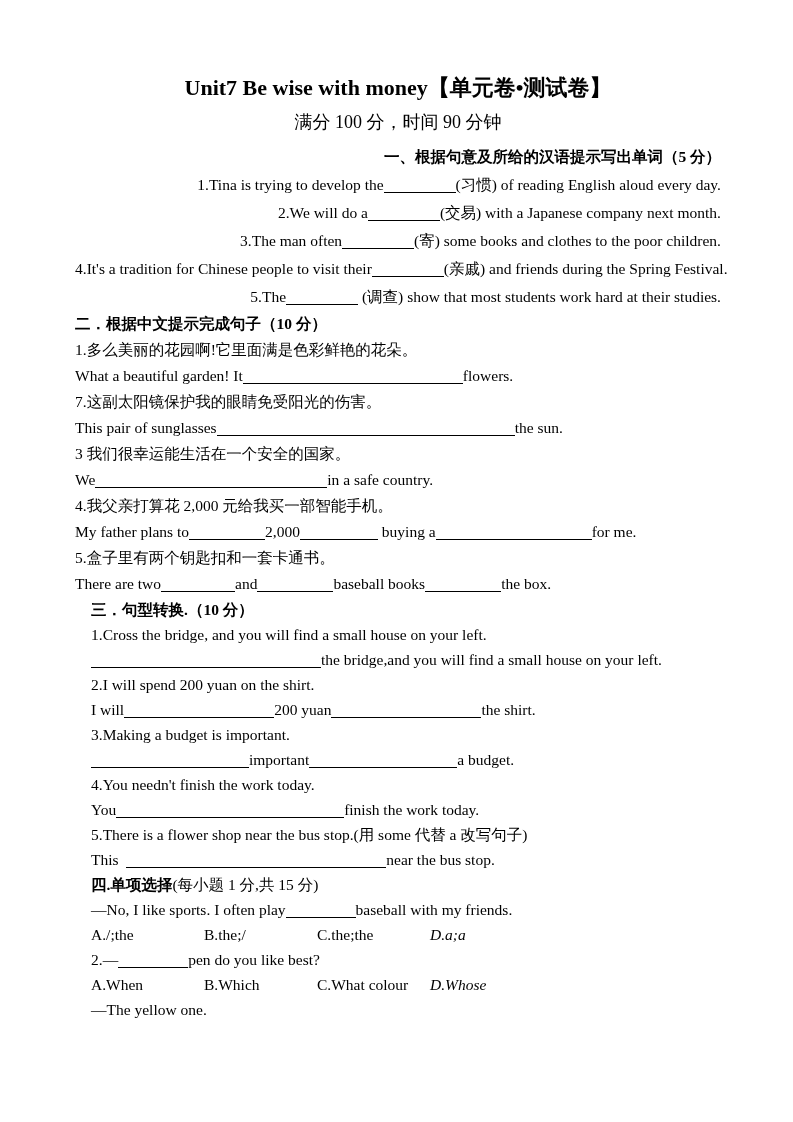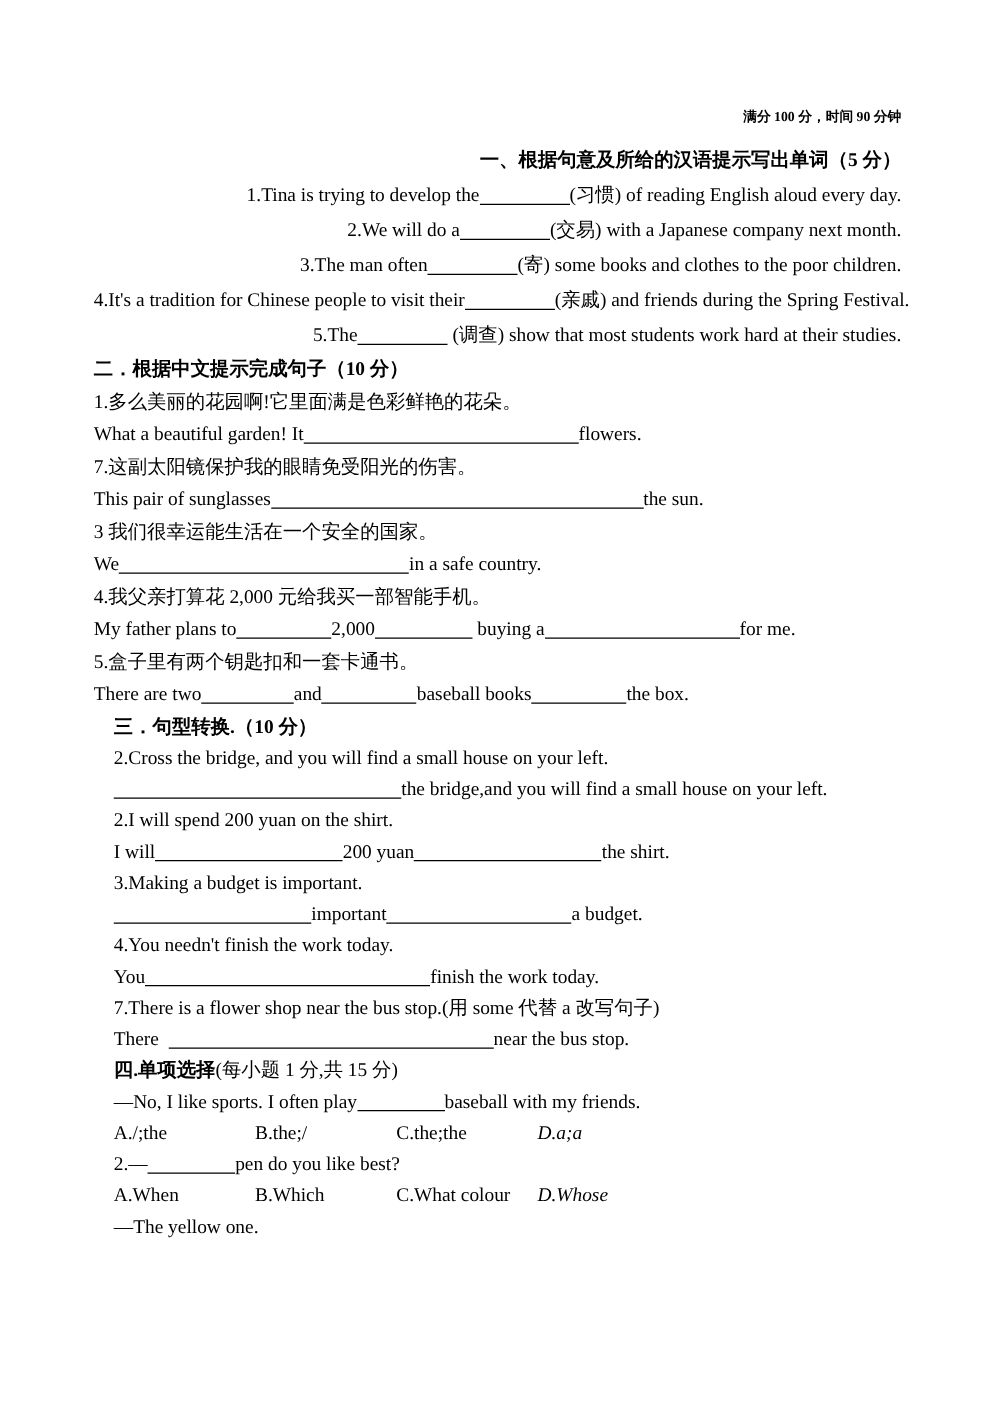--- a/index.html
+++ b/index.html
@@ -21,23 +21,23 @@
     margin: 0;
     text-align: center;
     font-size: 22px;
     font-weight: bold;
     line-height: 28px;
     white-space: nowrap;
   }
   .doc-subtitle {
     margin-top: 7px;
     margin-bottom: 8px;
-    text-align: right;
-    font-weight: bold;
-    font-size: 11px;
+    text-align: center;
+    font-weight: normal;
+    font-size: 18px;
     line-height: 26px;
   }
   .doc-body { width: 646px; }
   .line {
     line-height: 26px;
     white-space: pre;
   }
   .line.sec1 { line-height: 28px; text-align: right; }
   .line.tight { line-height: 25px; margin-left: 16px; }
   .seg { font-weight: normal; }
@@ -52,50 +52,51 @@
     display: inline-block;
     width: 113px;
     font-weight: normal;
   }
   .option:last-child { width: auto; font-style: italic; }
 </style>
 </head>
 <body>
 
 <div class="page">
+  <h1 class="doc-title">Unit7 Be wise with money【单元卷•测试卷】</h1>
   <div class="doc-subtitle">满分 100 分，时间 90 分钟</div>
   <div class="doc-body">
       <div class="line sec1"><span class="seg b">一、根据句意及所给的汉语提示写出单词（5 分）</span></div>
       <div class="line sec1"><span class="seg">1.Tina is trying to develop the</span><span class="blank" style="width: 72px;"></span><span class="seg">(习惯) of reading English aloud every day.</span></div>
       <div class="line sec1"><span class="seg">2.We will do a</span><span class="blank" style="width: 72px;"></span><span class="seg">(交易) with a Japanese company next month.</span></div>
       <div class="line sec1"><span class="seg">3.The man often</span><span class="blank" style="width: 72px;"></span><span class="seg">(寄) some books and clothes to the poor children.</span></div>
       <div class="line sec1"><span class="seg">4.It's a tradition for Chinese people to visit their</span><span class="blank" style="width: 72px;"></span><span class="seg">(亲戚) and friends during the Spring Festival.</span></div>
       <div class="line sec1"><span class="seg">5.The</span><span class="blank" style="width: 72px;"></span><span class="seg"> (调查) show that most students work hard at their studies.</span></div>
       <div class="line"><span class="seg b">二．根据中文提示完成句子（10 分）</span></div>
       <div class="line"><span class="seg">1.多么美丽的花园啊!它里面满是色彩鲜艳的花朵。</span></div>
       <div class="line"><span class="seg">What a beautiful garden! It</span><span class="blank" style="width: 220px;"></span><span class="seg">flowers.</span></div>
       <div class="line"><span class="seg">7.这副太阳镜保护我的眼睛免受阳光的伤害。</span></div>
       <div class="line"><span class="seg">This pair of sunglasses</span><span class="blank" style="width: 298px;"></span><span class="seg">the sun.</span></div>
       <div class="line"><span class="seg">3 我们很幸运能生活在一个安全的国家。</span></div>
       <div class="line"><span class="seg">We</span><span class="blank" style="width: 232px;"></span><span class="seg">in a safe country.</span></div>
       <div class="line"><span class="seg">4.我父亲打算花 2,000 元给我买一部智能手机。</span></div>
       <div class="line"><span class="seg">My father plans to</span><span class="blank" style="width: 76px;"></span><span class="seg">2,000</span><span class="blank" style="width: 78px;"></span><span class="seg"> buying a</span><span class="blank" style="width: 156px;"></span><span class="seg">for me.</span></div>
       <div class="line"><span class="seg">5.盒子里有两个钥匙扣和一套卡通书。</span></div>
       <div class="line"><span class="seg">There are two</span><span class="blank" style="width: 74px;"></span><span class="seg">and</span><span class="blank" style="width: 76px;"></span><span class="seg">baseball books</span><span class="blank" style="width: 76px;"></span><span class="seg">the box.</span></div>
       <div class="line tight"><span class="seg b">三．句型转换.（10 分）</span></div>
-      <div class="line tight"><span class="seg">2.Cross the bridge, and you will find a small house on your left.</span></div>
+      <div class="line tight"><span class="seg">1.Cross the bridge, and you will find a small house on your left.</span></div>
       <div class="line tight"><span class="blank" style="width: 230px;"></span><span class="seg">the bridge,and you will find a small house on your left.</span></div>
       <div class="line tight"><span class="seg">2.I will spend 200 yuan on the shirt.</span></div>
       <div class="line tight"><span class="seg">I will</span><span class="blank" style="width: 150px;"></span><span class="seg">200 yuan</span><span class="blank" style="width: 150px;"></span><span class="seg">the shirt.</span></div>
       <div class="line tight"><span class="seg">3.Making a budget is important.</span></div>
       <div class="line tight"><span class="blank" style="width: 158px;"></span><span class="seg">important</span><span class="blank" style="width: 148px;"></span><span class="seg">a budget.</span></div>
       <div class="line tight"><span class="seg">4.You needn't finish the work today.</span></div>
       <div class="line tight"><span class="seg">You</span><span class="blank" style="width: 228px;"></span><span class="seg">finish the work today.</span></div>
-      <div class="line tight"><span class="seg">7.There is a flower shop near the bus stop.(用 some 代替 a 改写句子)</span></div>
-      <div class="line tight"><span class="seg">There  </span><span class="blank" style="width: 260px;"></span><span class="seg">near the bus stop.</span></div>
+      <div class="line tight"><span class="seg">5.There is a flower shop near the bus stop.(用 some 代替 a 改写句子)</span></div>
+      <div class="line tight"><span class="seg">This  </span><span class="blank" style="width: 260px;"></span><span class="seg">near the bus stop.</span></div>
       <div class="line tight"><span class="seg b">四.单项选择</span><span class="seg">(每小题 1 分,共 15 分)</span></div>
       <div class="line tight"><span class="seg">—No, I like sports. I often play</span><span class="blank" style="width: 70px;"></span><span class="seg">baseball with my friends.</span></div>
       <div class="line tight"><span class="option">A./;the</span><span class="option">B.the;/</span><span class="option">C.the;the</span><span class="option">D.a;a</span></div>
       <div class="line tight"><span class="seg">2.—</span><span class="blank" style="width: 70px;"></span><span class="seg">pen do you like best?</span></div>
       <div class="line tight"><span class="option">A.When</span><span class="option">B.Which</span><span class="option">C.What colour</span><span class="option">D.Whose</span></div>
       <div class="line tight"><span class="seg">—The yellow one.</span></div>
     </div>
 </div>
 
 </body></html>

